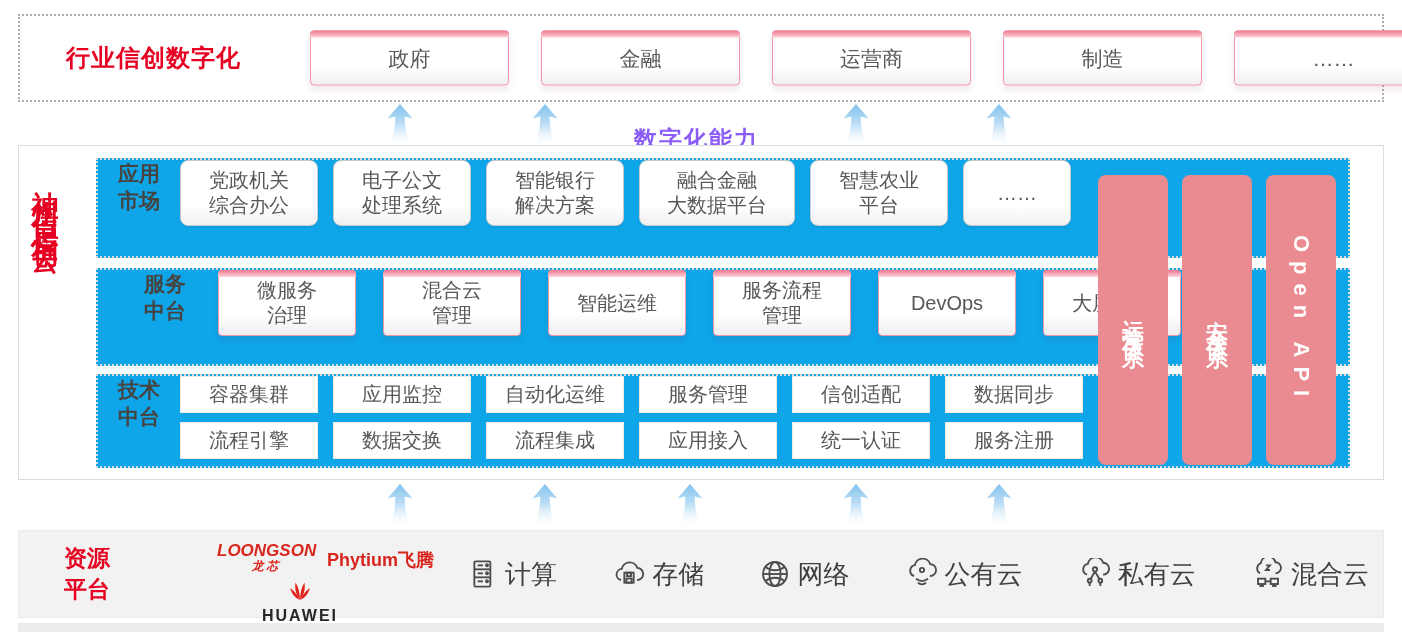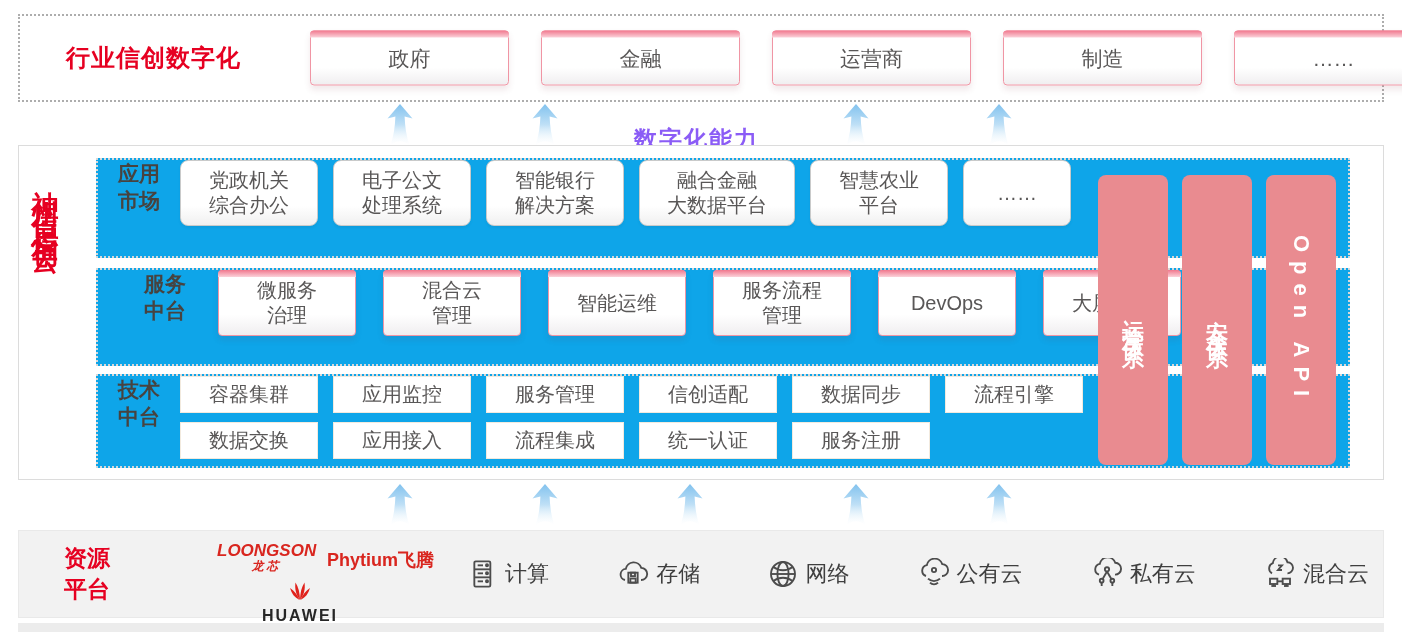--- a/index.html
+++ b/index.html
@@ -73,21 +73,21 @@
                      font-style:italic; font-weight:900; font-size:17px; text-align:center;
                      line-height:1.05; }
   .vendor-loongson .sub { display:block; font-size:12px; letter-spacing:3px; }
   .vendor-phytium { position:absolute; left:308px; top:17px; color:#d9261f;
                     font-weight:bold; font-size:18px; }
   .vendor-huawei { position:absolute; left:243px; top:50px; display:flex;
                    align-items:center; gap:6px;flex-direction:column; }
   .vendor-huawei .hw-text { font-weight:bold; font-size:16px; color:#262626; letter-spacing:2px; }
   .resource-items { position:absolute; left:448px; top:0; height:100%; width:902px;
                     display:flex; align-items:center; justify-content:space-between; }
-  .resource-item { display:flex; align-items:center; gap:6px; font-size:22px; color:#3f3f3f; }
+  .resource-item { display:flex; align-items:center; gap:6px; font-size:26px; color:#3f3f3f; }
   .resource-item svg { stroke:#4c4c4c; fill:none; stroke-width:1.4; }
 
   .bottom-strip { position:absolute; left:18px; top:623px; width:1366px; height:9px;
                   background:#ececec; }
   .defs-holder { position:absolute; width:0; height:0; overflow:hidden; }
 </style>
 </head>
 <body>
 
 <div class="stage">
@@ -163,27 +163,28 @@
       <div class="cap-box svc-box">大屏展示</div>
     </div>
   </div>
 
   <div class="band band-3">
     <div class="band-label">技术
 中台</div>
     <div class="tech-grid">
       <div class="mini-box">容器集群</div>
       <div class="mini-box">应用监控</div>
+      <div class="mini-box">自动化运维</div>
       <div class="mini-box">服务管理</div>
       <div class="mini-box">信创适配</div>
       <div class="mini-box">数据同步</div>
       <div class="mini-box">流程引擎</div>
       <div class="mini-box">数据交换</div>
+      <div class="mini-box">流程集成</div>
       <div class="mini-box">应用接入</div>
-      <div class="mini-box">流程集成</div>
       <div class="mini-box">统一认证</div>
       <div class="mini-box">服务注册</div>
     </div>
   </div>
 
   <div class="pillar pillar-1">运营体系</div>
   <div class="pillar pillar-2">安全体系</div>
   <div class="pillar pillar-3">Open API</div>
 
   <svg class="up-arrow" style="left:387px;top:484px" viewBox="0 0 26 42">

